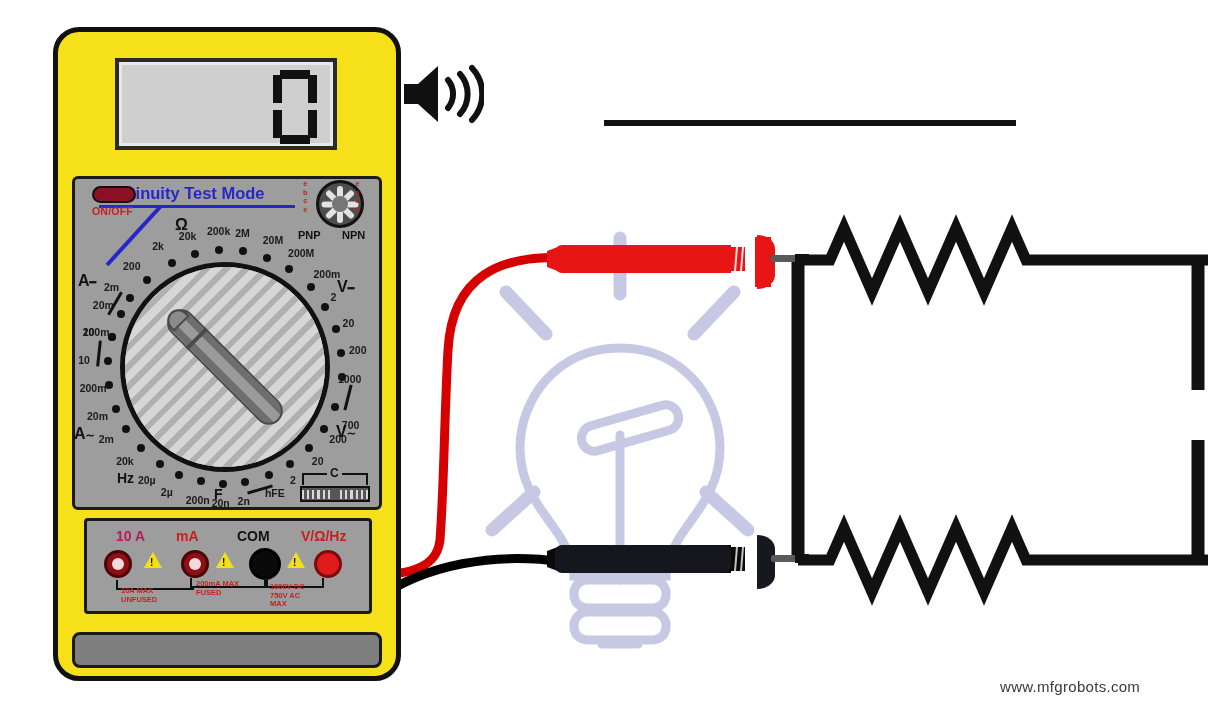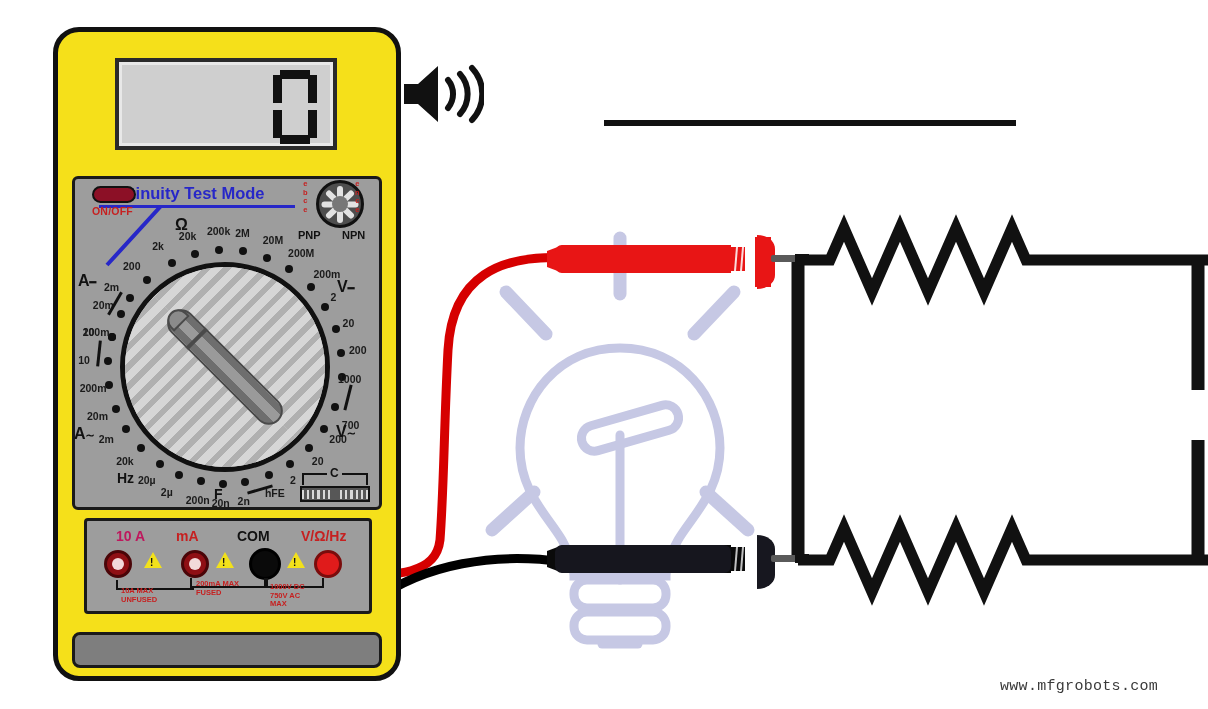--- a/index.html
+++ b/index.html
@@ -11,21 +11,21 @@
     position:absolute;left:600px;top:62px;width:420px;
     font-family:"Liberation Sans",sans-serif;
     font-weight:bold;font-size:52px;color:#111;letter-spacing:-.5px;
     text-align:center;line-height:1;
   }
   .title-rule{position:absolute;left:604px;top:120px;width:412px;height:6px;background:#111;}
 
   
   .watermark{
     position:absolute;left:1000px;top:678px;
-    font-family:Liberation Mono, monospace;font-size:15px;color:#3a3a3a;
+    font-family:Liberation Sans, sans-serif;font-size:15px;color:#3a3a3a;
     letter-spacing:.3px;
   }
 
   
   .meter-body{
     position:absolute;left:53px;top:27px;width:348px;height:654px;
     background:#f5e01a;border:5px solid #111;border-radius:26px;box-sizing:border-box;
   }
   .screen-frame{
     position:absolute;left:115px;top:58px;width:222px;height:92px;

